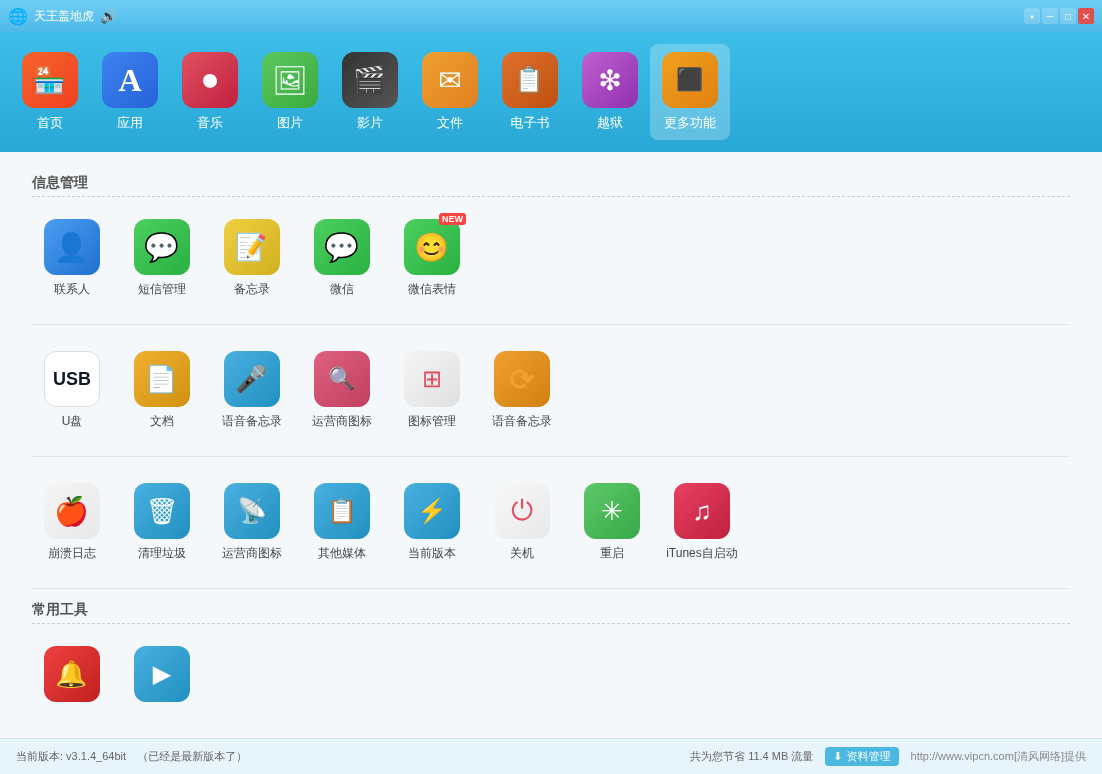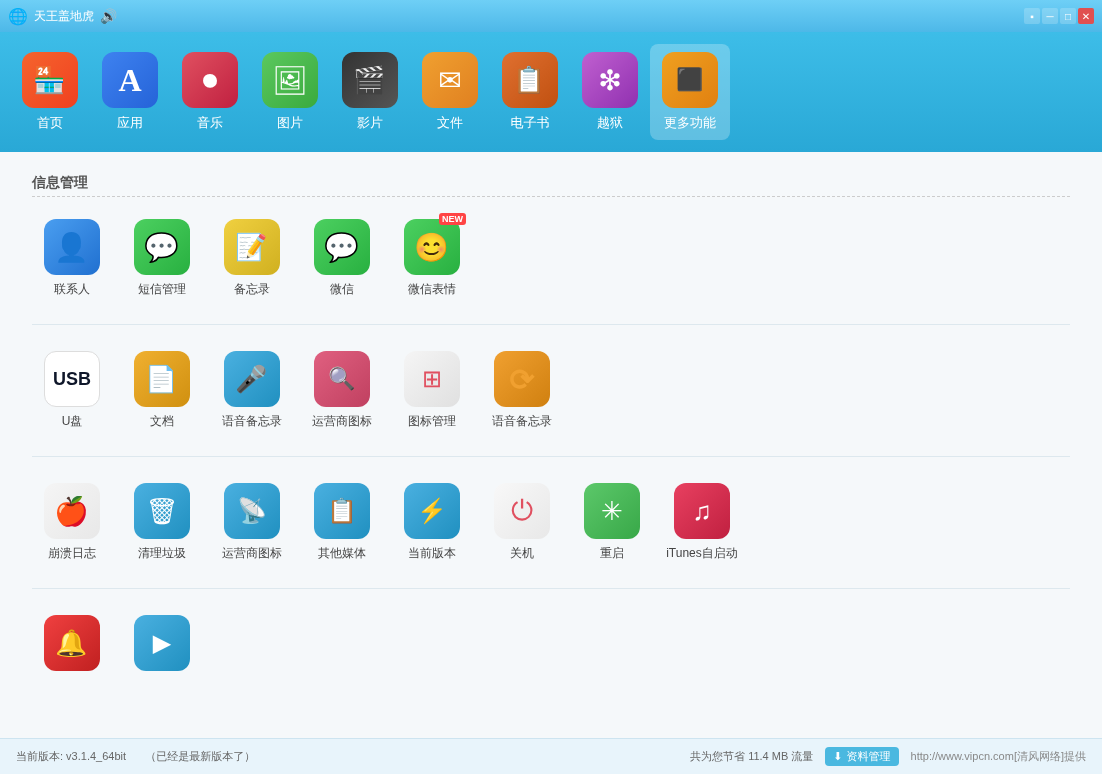--- a/index.html
+++ b/index.html
@@ -287,35 +287,36 @@
           <div class="feature-label">重启</div>
         </div>
         <div class="feature-item">
           <div class="feature-icon icon-itunes" style="display: flex; align-items: center; justify-content: center; font-size: 26px; color: rgb(255, 255, 255);">♫</div>
           <div class="feature-label">iTunes自启动</div>
         </div>
       </div>
     </div>
     <div class="section-divider"></div>
     <div class="section">
+      <div class="section-title">常用工具</div>
       <div class="section-items">
         <div class="feature-item">
           <div class="feature-icon icon-ringtone" style="display: flex; align-items: center; justify-content: center; font-size: 26px; color: rgb(255, 255, 255);">🔔</div>
         </div>
         <div class="feature-item">
           <div class="feature-icon icon-video" style="display: flex; align-items: center; justify-content: center; font-size: 24px; color: rgb(255, 255, 255);">▶</div>
         </div>
       </div>
     </div>
   </div>
 
 <div class="footer">
   <div>
     <span>当前版本: v3.1.4_64bit</span>
-    <span style="margin-left:16px;">（已经是最新版本了）</span>
+    <span style="margin-left:8px;">（已经是最新版本了）</span>
   </div>
   <div class="footer-right">
     <span>共为您节省 11.4 MB 流量</span>
     <div class="download-btn">
       <span>⬇</span>
       <span>资料管理</span>
     </div>
     <span style="color:#888;">http://www.vipcn.com[清风网络]提供</span>
   </div>
 </div>

